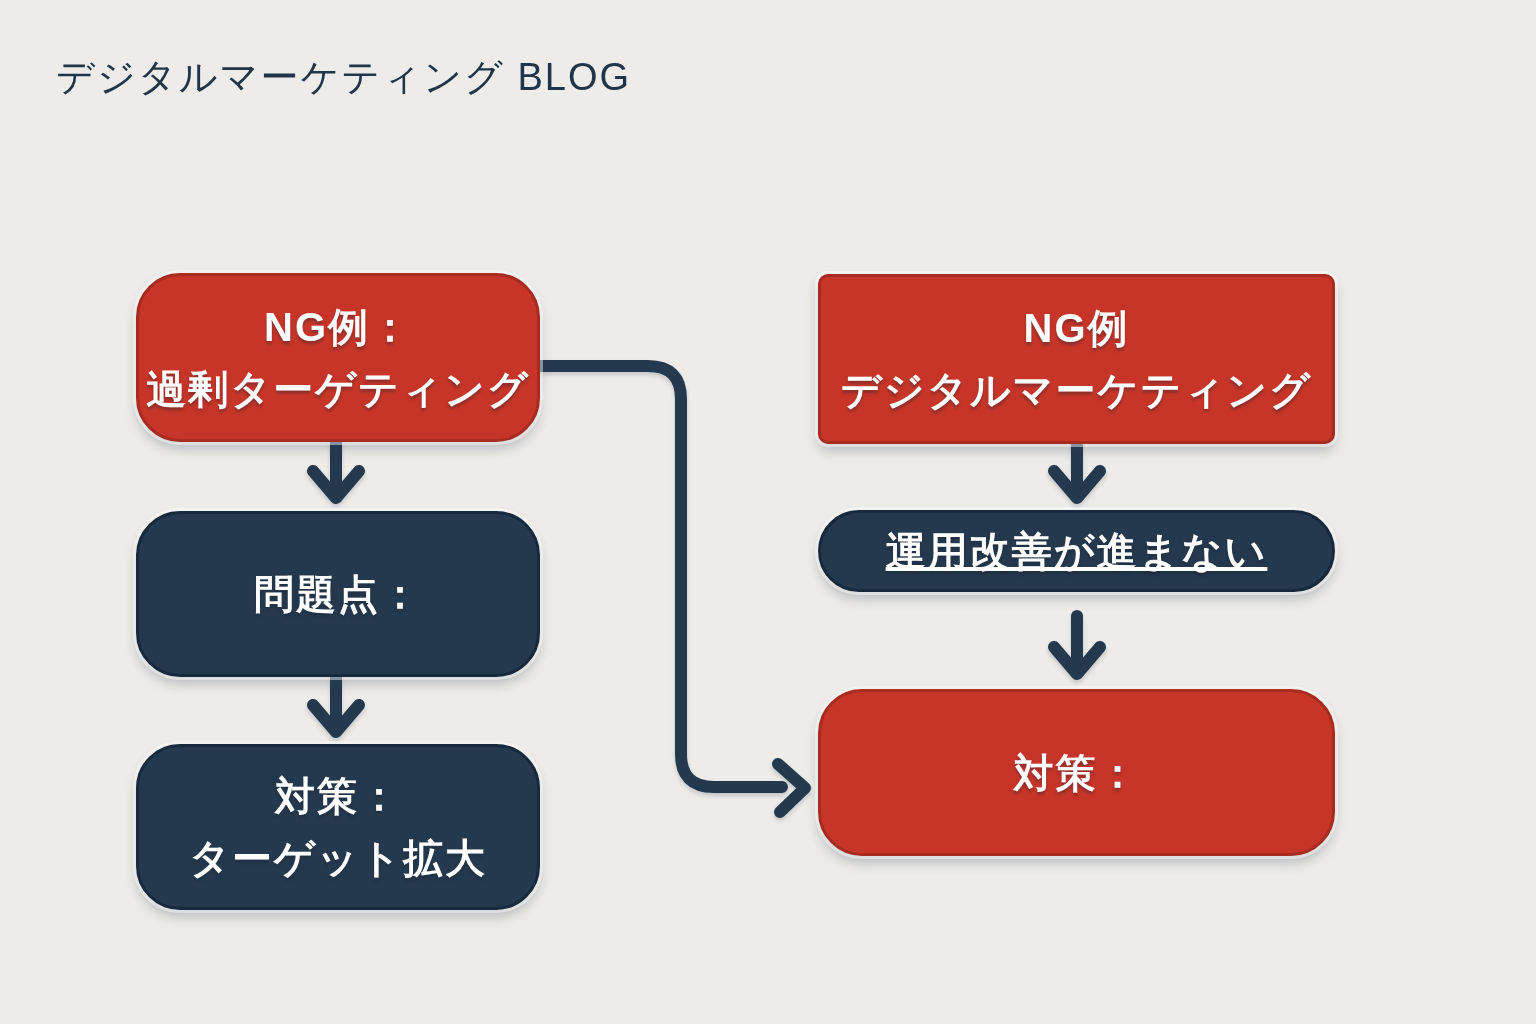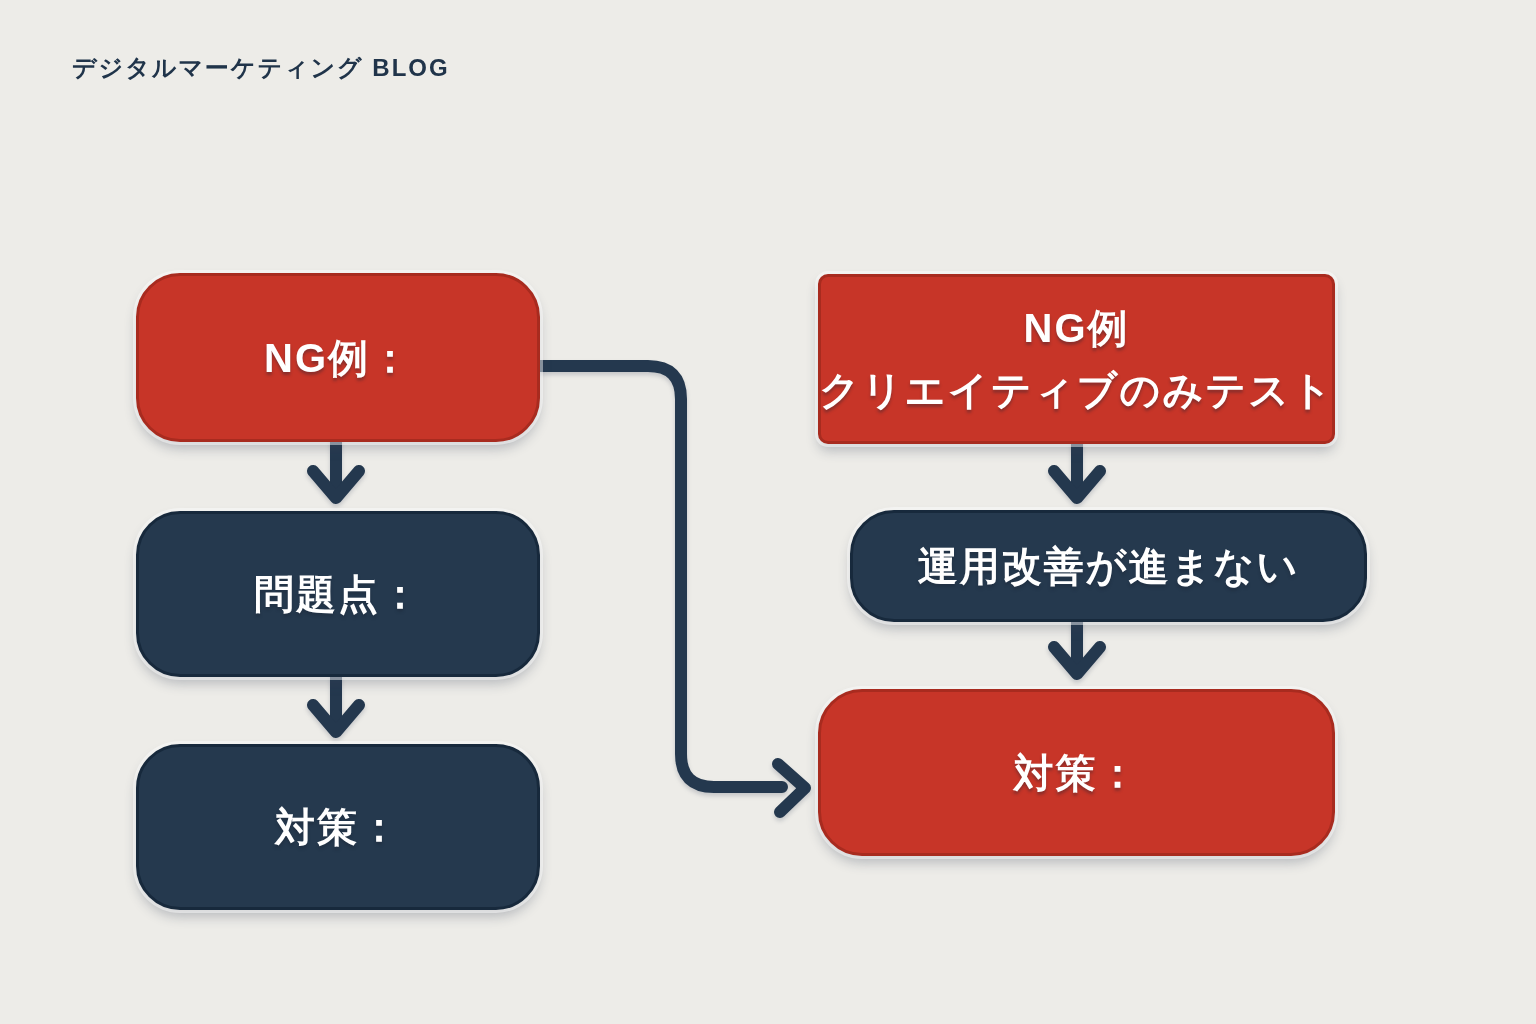--- a/index.html
+++ b/index.html
@@ -18,23 +18,23 @@
     background:var(--bg);
   }
   .canvas{
     position:relative;
     width:1536px;height:1024px;
     background:var(--bg);
     overflow:hidden;
   }
   .brand{
     position:absolute;
-    left:72px;top:52px;
-    font-size:24px;
-    font-weight:700;
+    left:56px;top:52px;
+    font-size:38px;
+    font-weight:400;
     letter-spacing:2px;
     color:var(--ink);
   }
   .title{
     position:absolute;
     left:60px;top:132px;
     width:1420px;
     font-size:68px;
     font-weight:900;
     letter-spacing:1px;
@@ -72,21 +72,21 @@
   }
   .node.navy{
     background:var(--navy);
     border:3px solid var(--navy-border);
   }
   
   .n-l1{left:136px;top:273px;width:404px;height:169px;}
   .n-l2{left:136px;top:511px;width:404px;height:166px;}
   .n-l3{left:136px;top:744px;width:404px;height:166px;}
   .n-r1{left:818px;top:274px;width:517px;height:170px;border-radius:10px;}
-  .n-r2{left:850px;top:510px;width:517px;height:112px;}
+  .n-r2{left:818px;top:510px;width:517px;height:82px;text-decoration:underline;}
   .n-r3{left:818px;top:689px;width:517px;height:167px;}
 </style>
 </head>
 <body>
 
 <div class="canvas">
 
   <div class="brand">デジタルマーケティング BLOG</div>
 
 
@@ -113,33 +113,35 @@
     </g>
 
     <g stroke="#24384E" stroke-width="12" stroke-linecap="round" stroke-linejoin="round">
       <path d="M535 366 L648 366 Q681 366 681 399 L681 754 Q681 787 714 787 L782 787"></path>
       <polyline points="778,764 805,788 780,812"></polyline>
     </g>
   </svg>
 
   <div class="node red n-l1">
     <div class="ln">NG例：</div>
+    <div class="ln">過剰ターゲティング</div>
   </div>
 
   <div class="node navy n-l2">
     <div class="ln">問題点：</div>
   </div>
 
   <div class="node navy n-l3">
     <div class="ln">対策：</div>
+    <div class="ln">ターゲット拡大</div>
   </div>
 
   <div class="node red n-r1">
     <div class="ln">NG例</div>
-    <div class="ln">クリエイティブのみテスト</div>
+    <div class="ln">デジタルマーケティング</div>
   </div>
 
   <div class="node navy n-r2">
     <div class="ln">運用改善が進まない</div>
   </div>
 
   <div class="node red n-r3">
     <div class="ln">対策：</div>
   </div>
 

